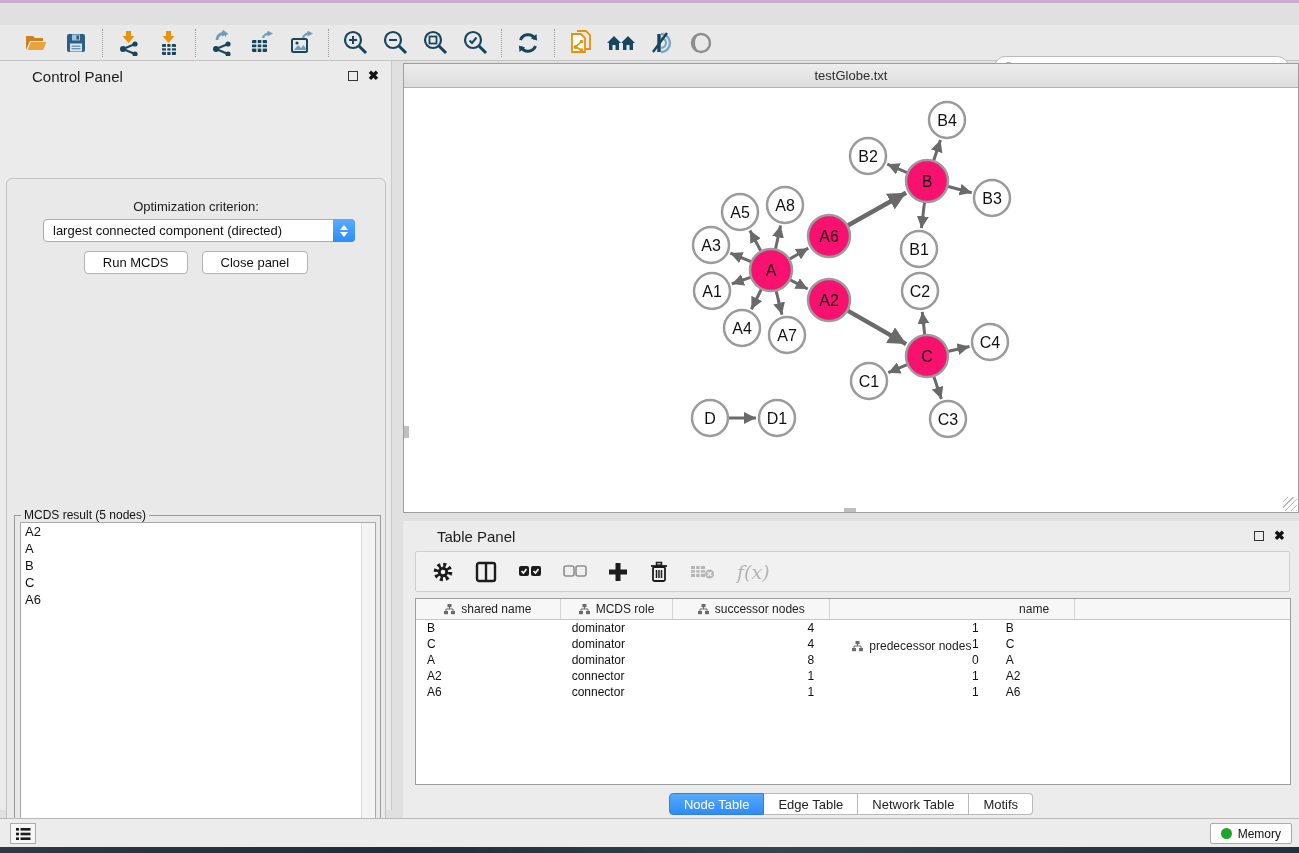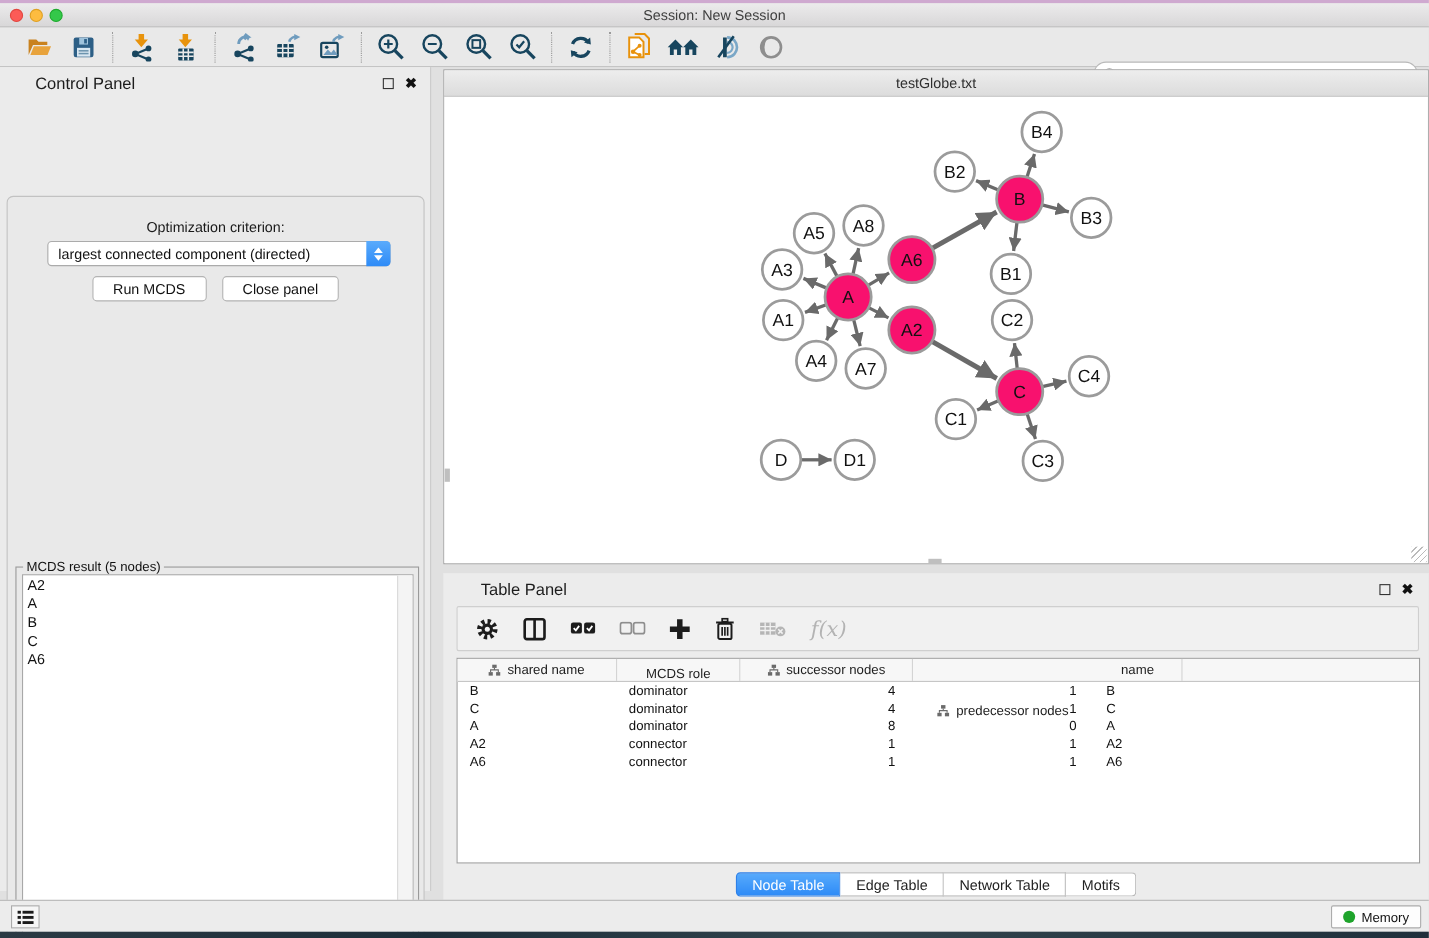--- a/index.html
+++ b/index.html
@@ -85,26 +85,20 @@
   #memory-btn { position:absolute; right:7px; top:4px; height:21px; background:#fdfdfd; border:1px solid #ababab; border-radius:2px; display:flex; align-items:center; gap:6px; padding:0 10px; font-size:12px; color:#111; cursor:pointer; }
   #memory-dot { width:11px; height:11px; border-radius:50%; background:#1ea32b; }
   #desktop-bottom { left:0; top:847px; width:1299px; height:6px; background:linear-gradient(90deg,#2b3a44,#1d2e3a 30%,#33454e 60%,#20303c); }
 </style>
 </head>
 <body>
 
 <div id="app">
   <div id="desktop-top" class="abs"></div>
 
-  <div id="titlebar" class="abs">
-    <span class="tl red" style="left:9px"></span>
-    <span class="tl yellow" style="left:27px"></span>
-    <span class="tl green" style="left:45px"></span>
-    <div class="title">Session: New Session</div>
-  </div>
 
   <div id="toolbar" class="abs">
     <div class="tb-group">
       <div class="tb-btn">
           <svg width="26" height="24" viewBox="0 0 24 24">
             <path d="M2 19 V5 h7 l2 2 h8 v3 H6 z" fill="#c9821f"></path>
             <path d="M3.6 19 l3.2-8 h15.6 l-3.2 8 z" fill="#e8a33c"></path>
           </svg>
         </div>
       <div class="tb-btn">
@@ -502,21 +496,21 @@
             <svg width="11" height="11" viewBox="0 0 11 11">
               <g fill="#6b6b6b">
                 <rect x="3.5" y="0" width="4" height="3.2"></rect>
                 <rect x="0" y="7" width="4" height="3.2"></rect>
                 <rect x="7" y="7" width="4" height="3.2"></rect>
               </g>
               <path d="M5.5 3 v2 M2 7 V5 h7 v2" stroke="#6b6b6b" fill="none"></path>
             </svg>
             <span>shared name</span>
           </div>
-          <div class="nt-hcell" style="width: 113px; flex-direction: column;">
+          <div class="nt-hcell" style="width: 113px;">
             <svg width="11" height="11" viewBox="0 0 11 11">
               <g fill="#6b6b6b">
                 <rect x="3.5" y="0" width="4" height="3.2"></rect>
                 <rect x="0" y="7" width="4" height="3.2"></rect>
                 <rect x="7" y="7" width="4" height="3.2"></rect>
               </g>
               <path d="M5.5 3 v2 M2 7 V5 h7 v2" stroke="#6b6b6b" fill="none"></path>
             </svg>
             <span>MCDS role</span>
           </div>

